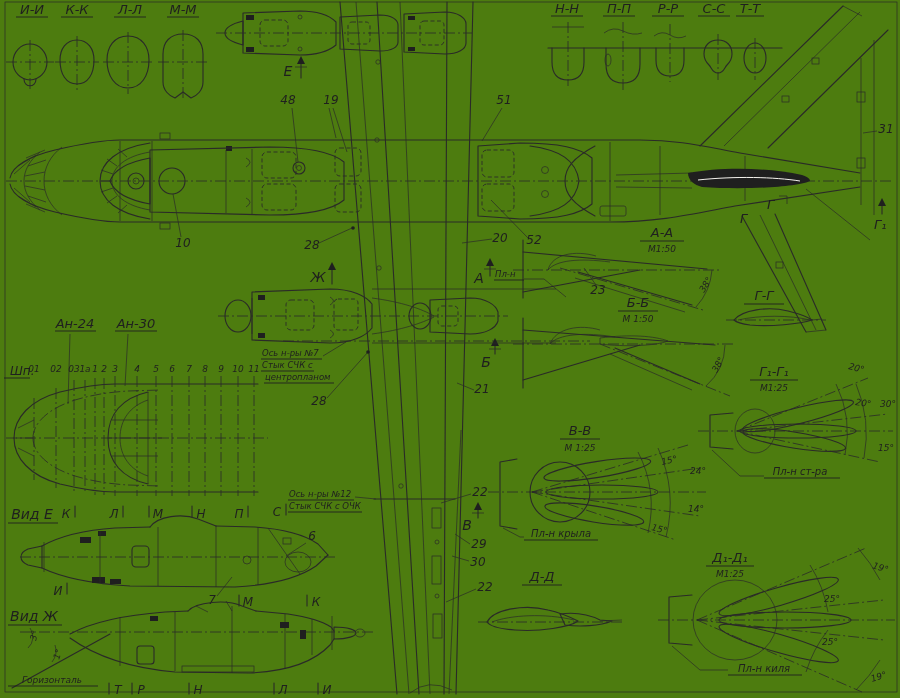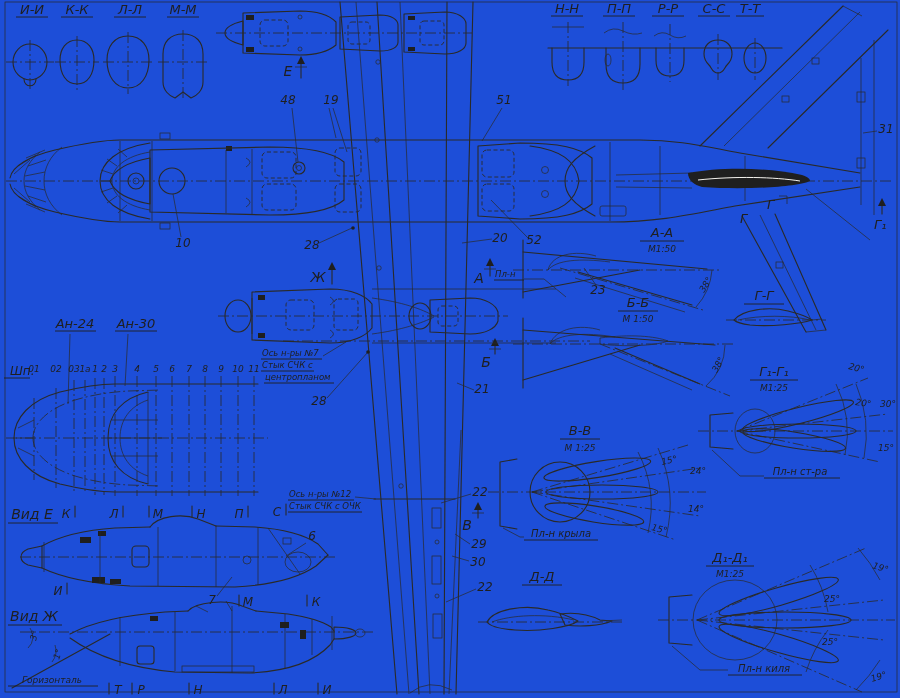--- a/index.html
+++ b/index.html
@@ -1,16 +1,16 @@
 <!DOCTYPE html>
 <html><head>
 <meta charset="utf-8">
 <style>
   html,body{margin:0;padding:0;background:#d8d6d2;}
-  .sheet{position:relative;width:900px;height:698px;background:#1d4ed8;overflow:hidden;
+  .sheet{position:relative;width:900px;height:698px;background:#4d7c0f;overflow:hidden;
          font-family:"DejaVu Sans",sans-serif;}
   svg{position:absolute;left:0;top:0;}
   svg text{font-family:"DejaVu Sans",sans-serif;font-style:italic;fill:#1f1f1f;}
   .s{stroke:#2a2a28;fill:none;stroke-width:1.1;stroke-linecap:round;stroke-linejoin:round;}
   .thin{stroke:#2a2a28;fill:none;stroke-width:0.7;}
   .cl{stroke:#2a2a28;fill:none;stroke-width:0.8;stroke-dasharray:11 3 2 3;}
   .dsh{stroke:#2a2a28;fill:none;stroke-width:0.9;stroke-dasharray:4 2.5;}
   .ink{fill:#1f1f1f;stroke:none;}
   .ul{stroke:#1f1f1f;stroke-width:0.9;}
   .t14{font-size:14px;} .t13{font-size:13px;} .t12{font-size:12px;}

